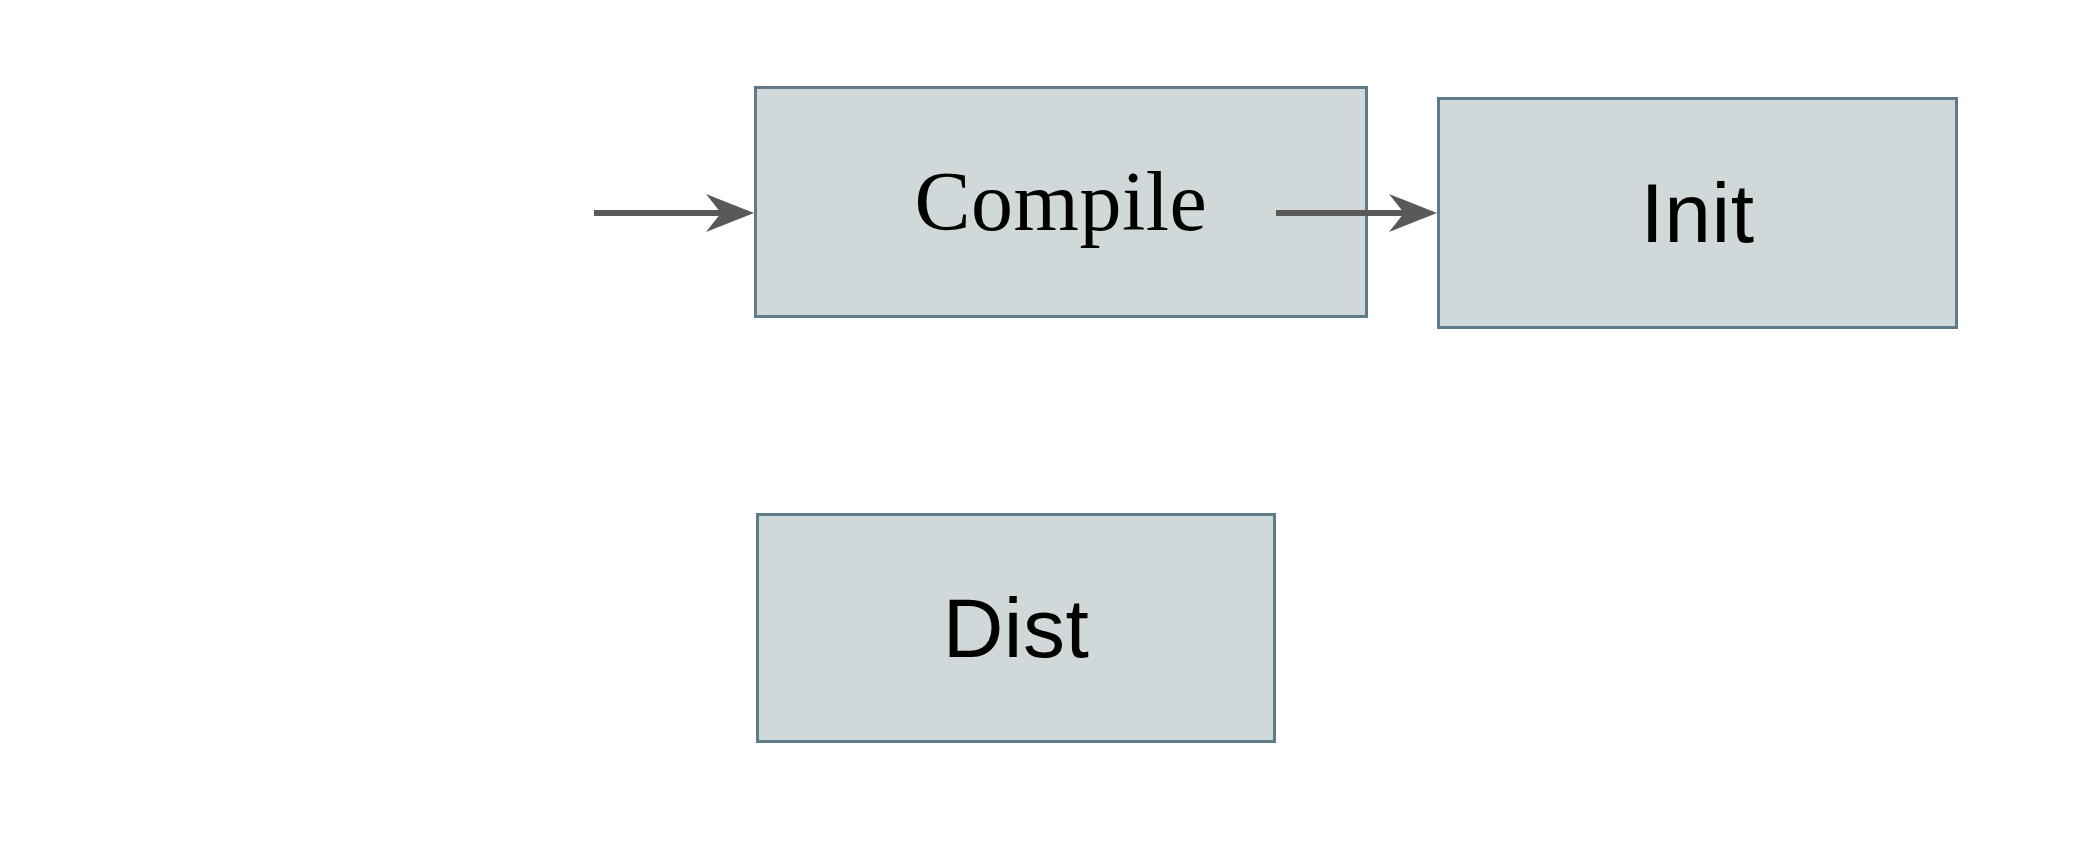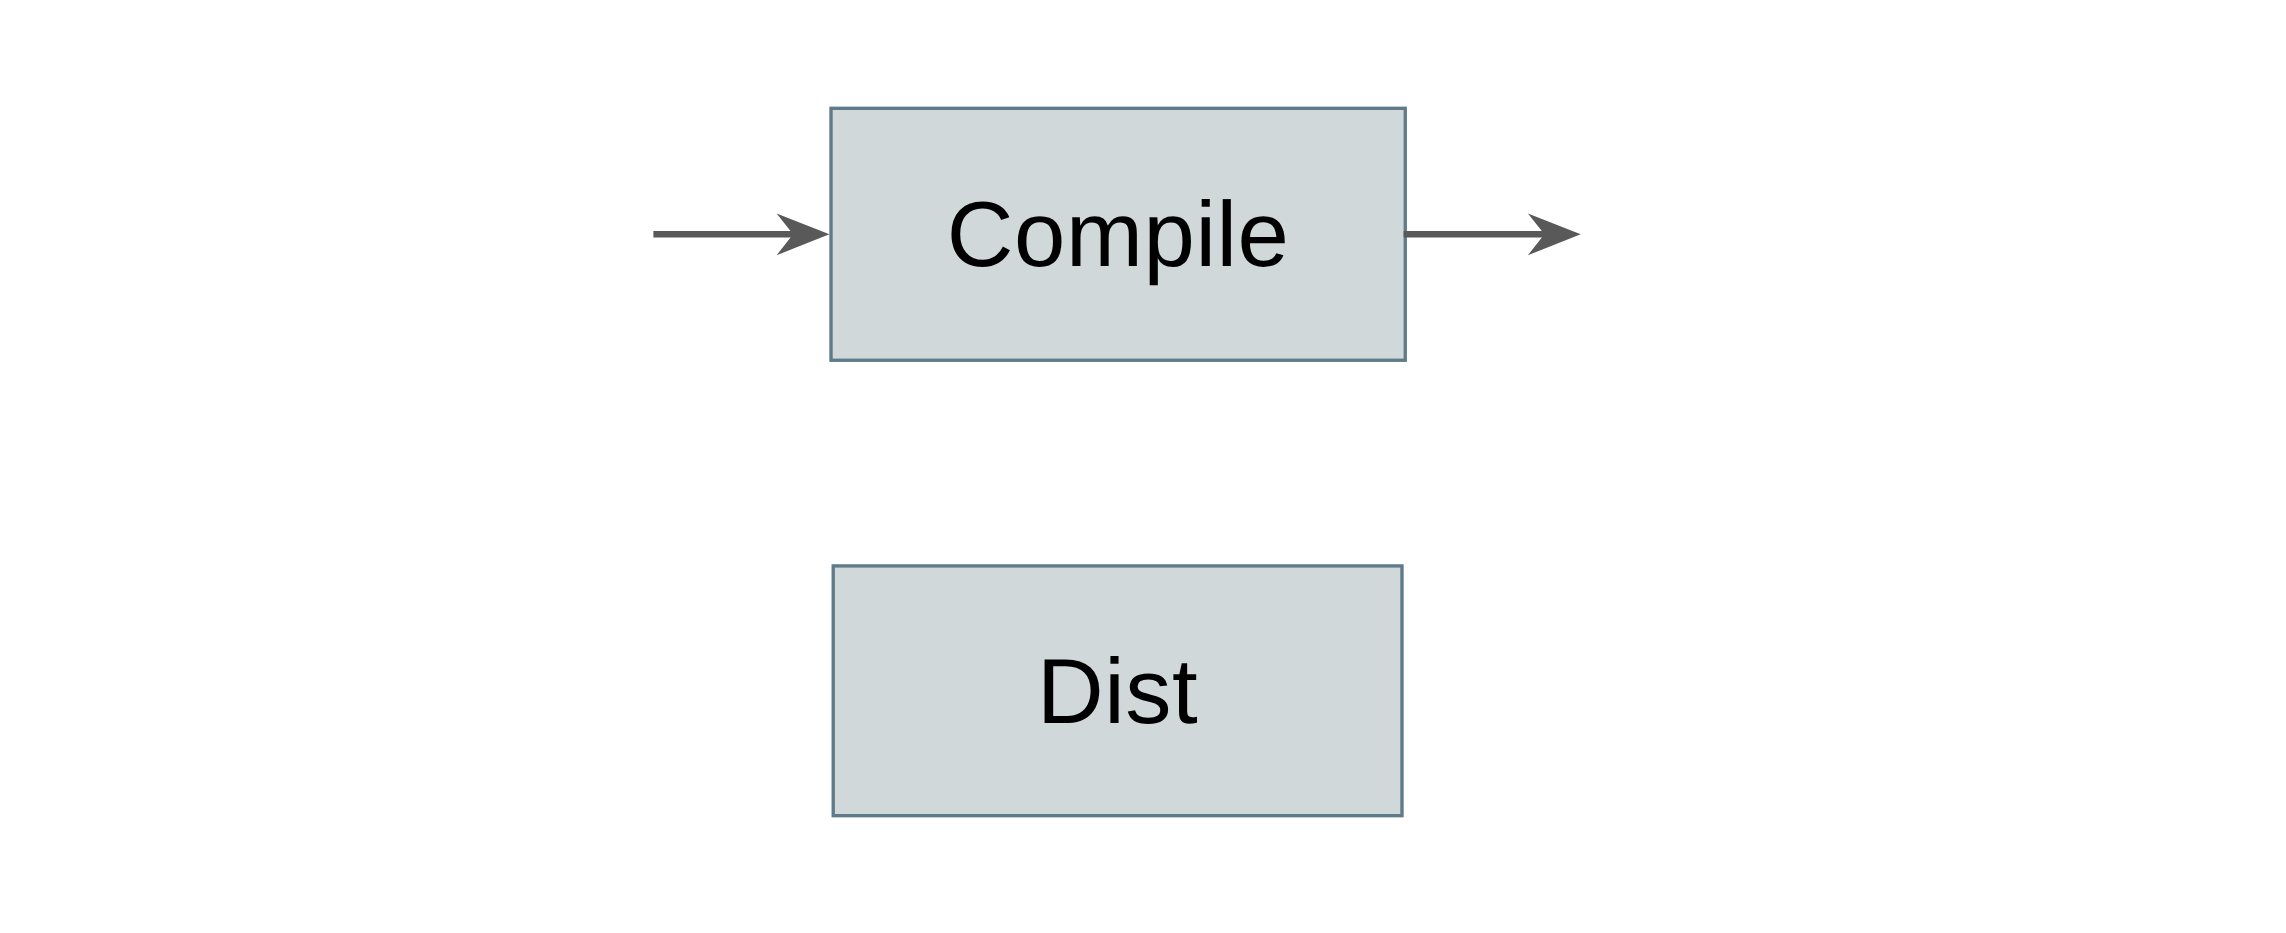--- a/index.html
+++ b/index.html
@@ -25,21 +25,21 @@
     justify-content: center;
   }
   .node-label {
     font-size: 84px;
     line-height: 1;
     letter-spacing: 0.5px;
     color: var(--node-text, #000000);
     white-space: nowrap;
   }
   .node-dist    { left: 73px;   top: 97px;  width: 521px; height: 232px; }
-  .node-compile { left: 754px;  top: 97px;  width: 525px; height: 232px; }
+  .node-compile { left: 754px;  top: 86px;  width: 614px; height: 232px; font-family: Liberation Serif, serif; }
   .node-init    { left: 1437px; top: 97px;  width: 521px; height: 232px; }
   .node-clean   { left: 756px;  top: 513px; width: 520px; height: 230px; }
   .edges {
     position: absolute;
     left: 0;
     top: 0;
     pointer-events: none;
   }
   
   .edges line    { stroke: #595959; }
@@ -48,20 +48,23 @@
 </head>
 <body>
 
 <div class="canvas">
 
 
   <div class="node node-compile">
     <span class="node-label">Compile</span>
   </div>
 
+  <div class="node node-init">
+    <span class="node-label">Init</span>
+  </div>
 
   <div class="node node-clean">
     <span class="node-label">Dist</span>
   </div>
 
   <svg class="edges" width="2078" height="848" viewBox="0 0 2078 848">
     <g>
       <line x1="594" y1="213" x2="723" y2="213" stroke-width="6" stroke="#595959"></line>
       <polygon points="754,213 706,194 721,213 706,232" fill="#595959"></polygon>
     </g>

